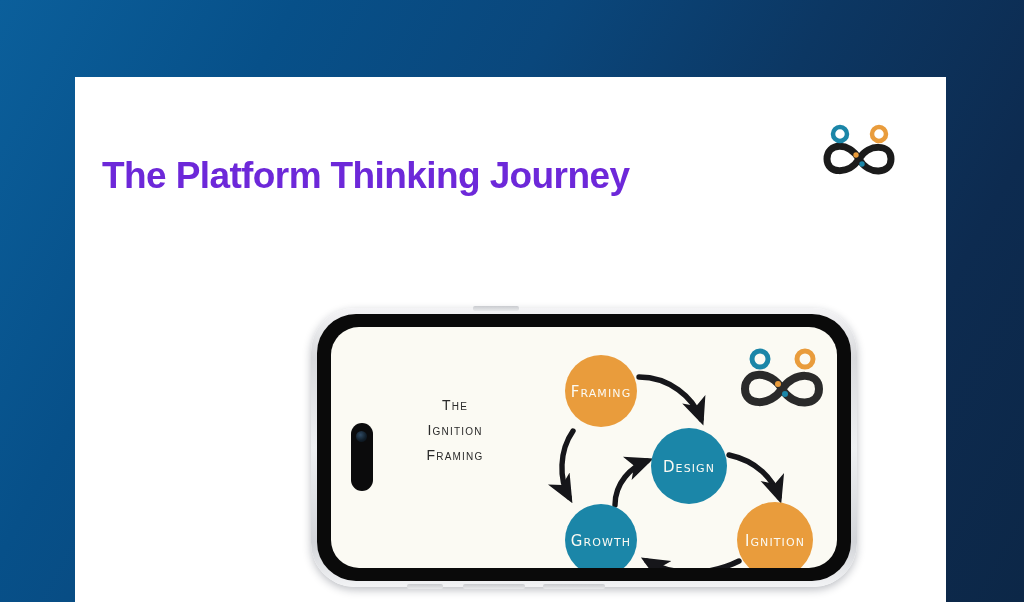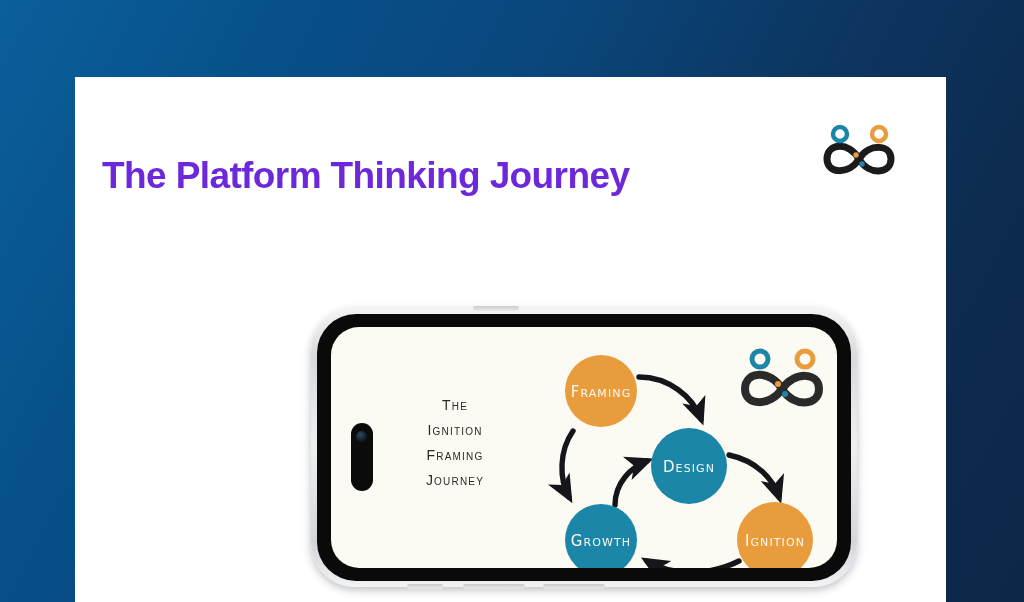--- a/index.html
+++ b/index.html
@@ -210,21 +210,20 @@
           <div class="screen-content">
 
             <div class="island">
               <div class="island-lens"></div>
             </div>
 
             <div class="phone-caption">
               <div>The</div>
               <div>Ignition</div>
               <div>Framing</div>
-              <div>Journey</div>
             </div>
 
             <div class="inner-logo">
               <svg viewBox="0 0 98 72" width="98" height="72" aria-hidden="true">
                 <path d="M49 46 C 37 26, 12 28, 12 46 C 12 63, 37 64, 49 46 C 61 28, 86 29, 86 46 C 86 63, 61 65, 49 46 Z" fill="none" stroke="#2a2a2a" stroke-width="8" stroke-linecap="round"></path>
                 <circle cx="27" cy="16" r="8" fill="none" stroke="#1B86A8" stroke-width="5"></circle>
                 <circle cx="72" cy="16" r="8" fill="none" stroke="#E99C3C" stroke-width="5"></circle>
                 <circle cx="45" cy="41" r="3" fill="#E99C3C"></circle>
                 <circle cx="52" cy="51" r="3" fill="#1B86A8"></circle>
               </svg>

